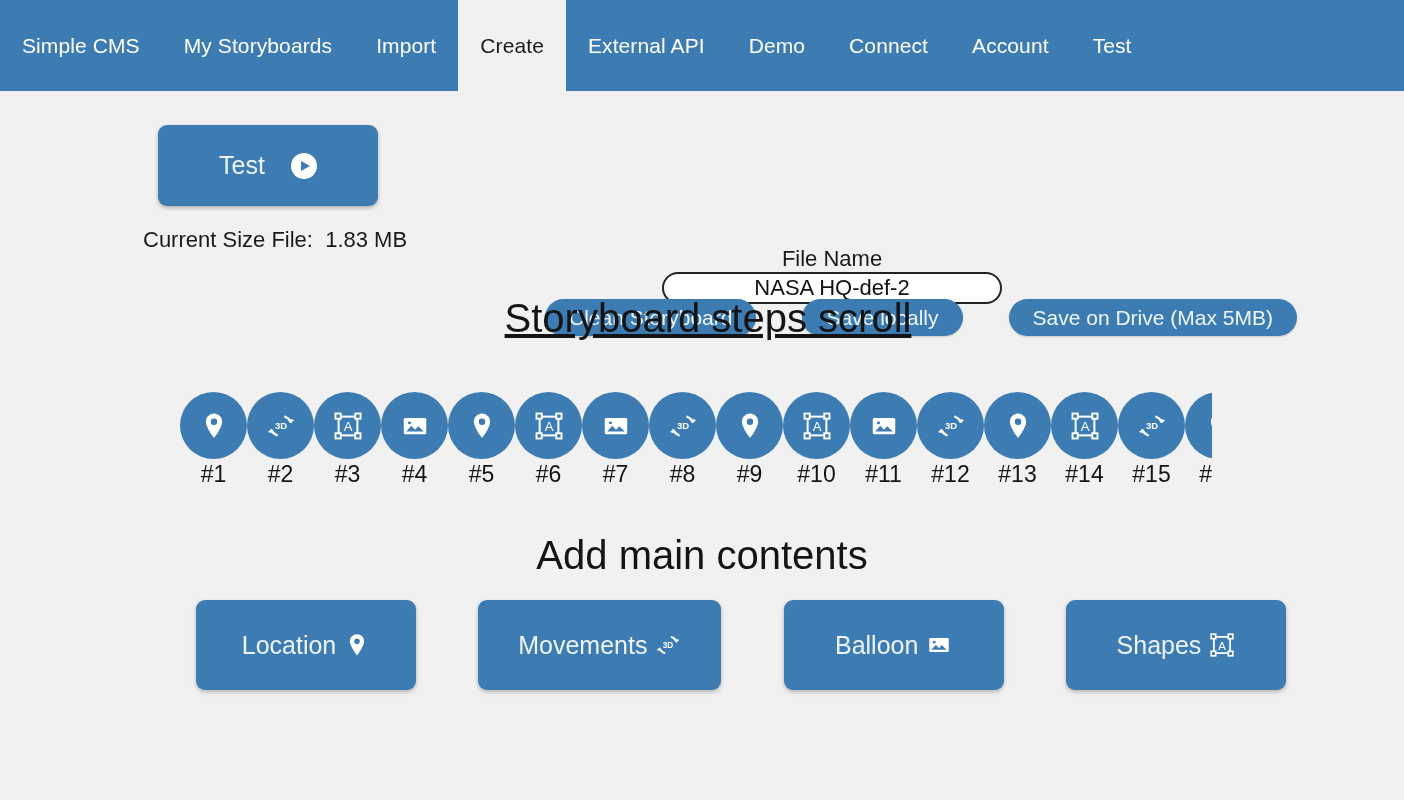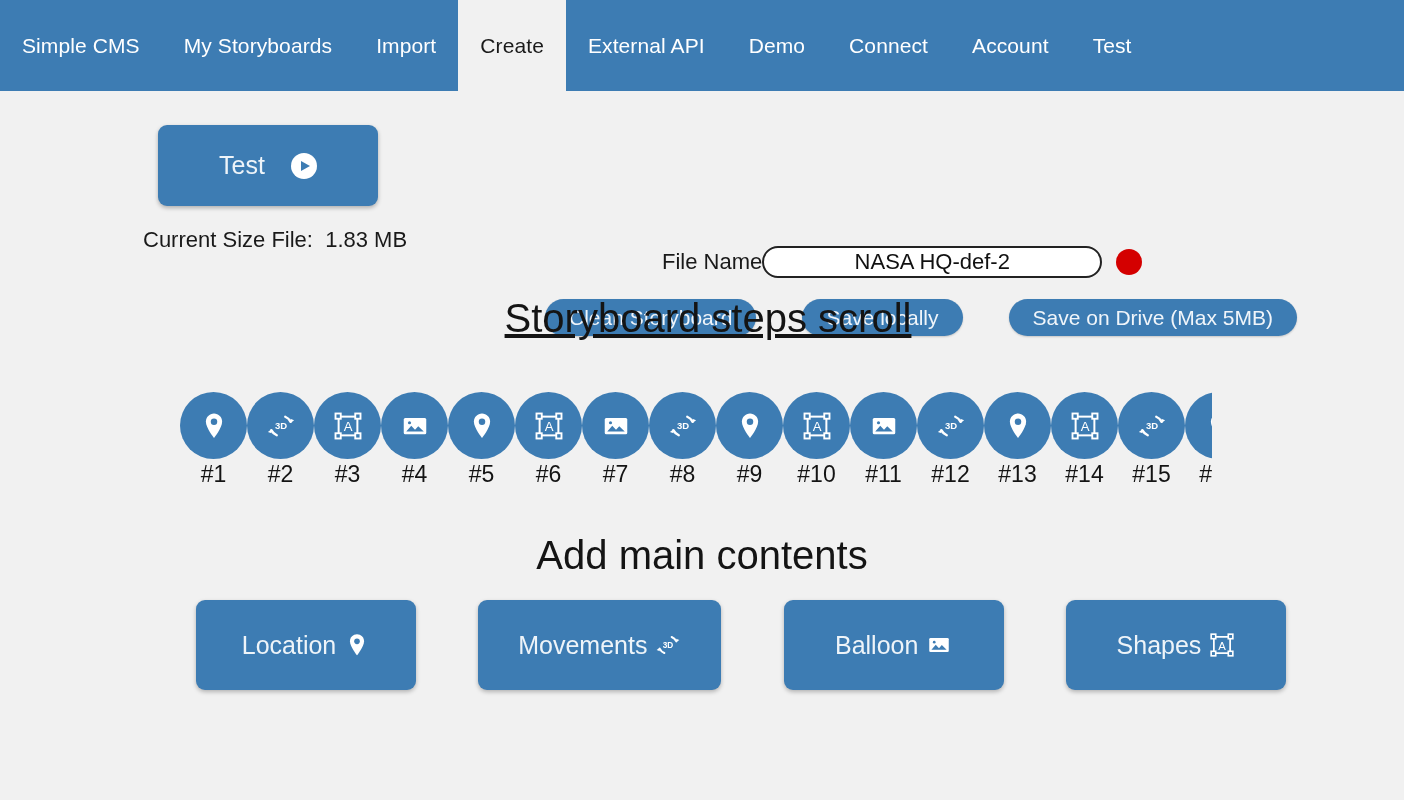--- a/index.html
+++ b/index.html
@@ -92,20 +92,21 @@
     color: #1a1a1a;
     white-space: pre;
   }
 
   .filename-row {
     position: absolute;
     left: 662px;
     top: 155px;
     display: flex;
     align-items: center;
+    flex-direction: column;
   }
   .filename-label { font-size: 22px; color: #1a1a1a; }
   .filename-input {
     width: 340px;
     height: 32px;
     border: 2px solid #222222;
     border-radius: 18px;
     background: #ffffff;
     text-align: center;
     font-family: "Liberation Sans", sans-serif;

